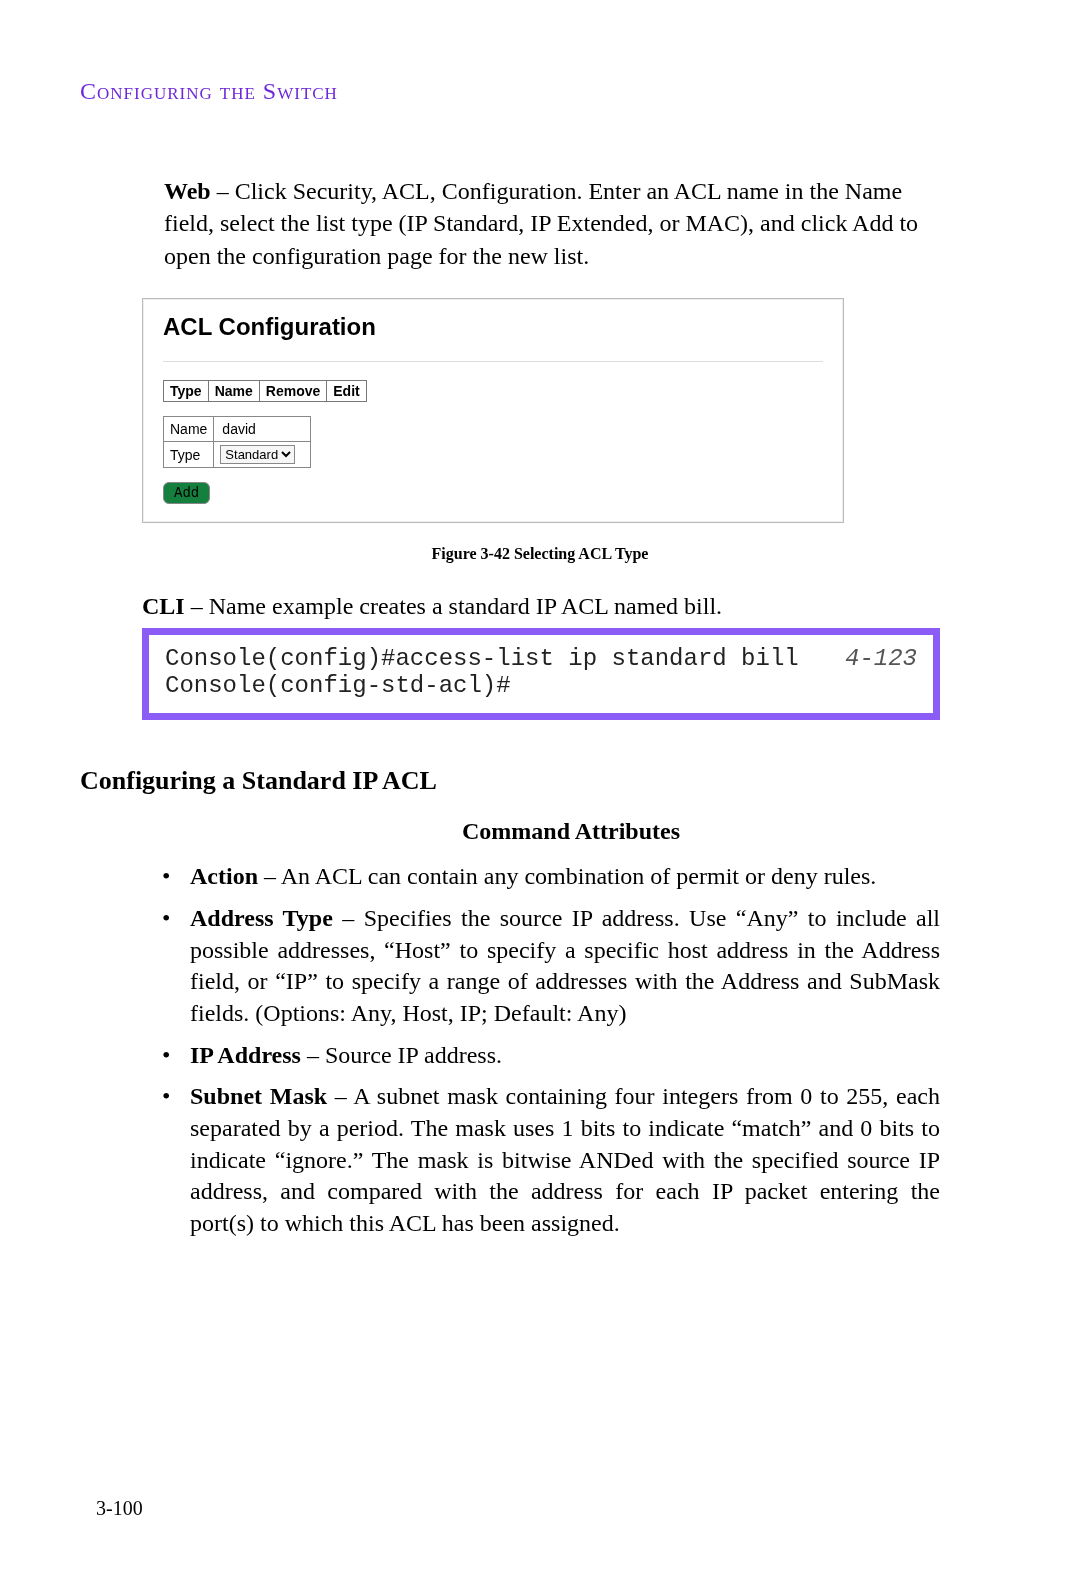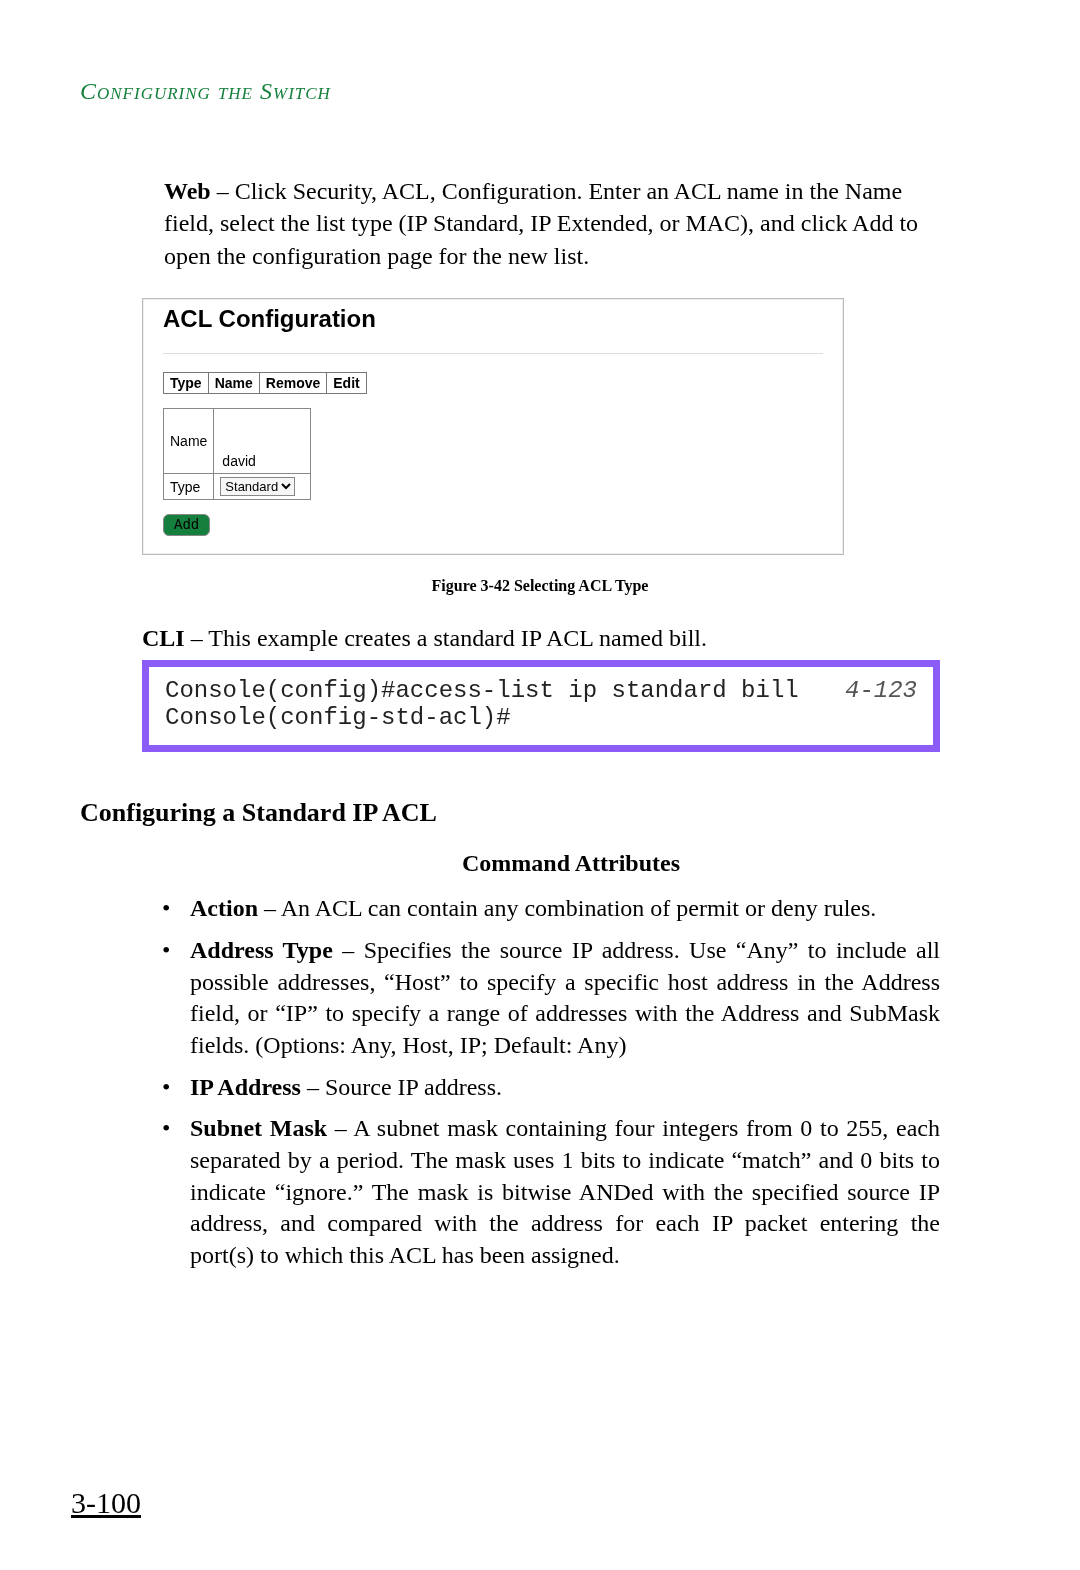--- a/index.html
+++ b/index.html
@@ -10,43 +10,42 @@
     background: #ffffff;
     font-family: Georgia, 'Times New Roman', serif;
     color: #000;
   }
   .page {
     padding: 78px 80px 0 80px;
     box-sizing: border-box;
   }
   .header {
     font-variant: small-caps;
-    font-style: italic;
     font-size: 24px;
     letter-spacing: 1px;
-    color: #15803d;
+    color: #6d28d9;
   }
   .body-text {
     margin-top: 70px;
     margin-left: 84px;
     margin-right: 50px;
     font-size: 24px;
     line-height: 1.35;
   }
   .bold { font-weight: bold; }
 
   
   .screenshot {
     margin: 26px 0 0 62px;
     width: 660px;
     border: 1px solid #bbb;
     box-shadow: 0 0 0 1px #eee inset;
     font-family: Arial, Helvetica, sans-serif;
     font-size: 16px;
-    padding: 4px 20px 18px 20px;
+    padding: 12px 20px 18px 20px;
     background: #fff;
   }
   .screenshot h2 {
     font-family: Arial, Helvetica, sans-serif;
     font-weight: bold;
     font-size: 24px;
     margin: 2px 0 20px 0;
   }
   .screenshot hr {
     border: none;
@@ -72,21 +71,20 @@
     padding: 3px 6px;
     vertical-align: middle;
   }
   .form-table input[type=text] {
     border: none;
     outline: none;
     font-family: Arial, sans-serif;
     font-size: 14px;
     width: 80px;
     background: transparent;
-    margin-top: 40px;
   }
   .form-table select {
     font-family: Arial, sans-serif;
     font-size: 13px;
     border: 1px solid #888;
     background: #f6f6f6;
   }
   .add-btn {
     margin-top: 14px;
     font-family: Liberation Mono, monospace;
@@ -154,24 +152,23 @@
     text-align: justify;
   }
   ul.bullets > li::before {
     content: "•";
     position: absolute;
     left: 0;
     top: 0;
   }
   .page-number {
     position: absolute;
-    left: 71px;
+    left: 96px;
     bottom: 50px;
-    font-size: 30px;
-    text-decoration: underline;
+    font-size: 20px;
   }
 </style>
 </head>
 <body>
 
 <div class="page">
 
   <div class="header">Configuring the Switch</div>
 
   <div class="body-text">
@@ -210,21 +207,21 @@
       </tr>
     </tbody>
       </table>
 
     <button class="add-btn">Add</button>
   </div>
 
   <div class="figure-caption">Figure 3-42  Selecting ACL Type</div>
 
   <div class="cli-para">
-    <span class="bold">CLI</span><span> – This example creates a standard IP ACL named bill.</span>
+    <span class="bold">CLI</span><span> – Name example creates a standard IP ACL named bill.</span>
   </div>
 
   <div class="cli-box"><span>Console(config)#access-list ip standard bill</span><span class="cli-ref">4-123</span>
 <span>Console(config-std-acl)#</span></div>
 
   <div class="section-heading">Configuring a Standard IP ACL</div>
   <div class="subsection-heading">Command Attributes</div>
 
   <ul class="bullets">
     <li>

